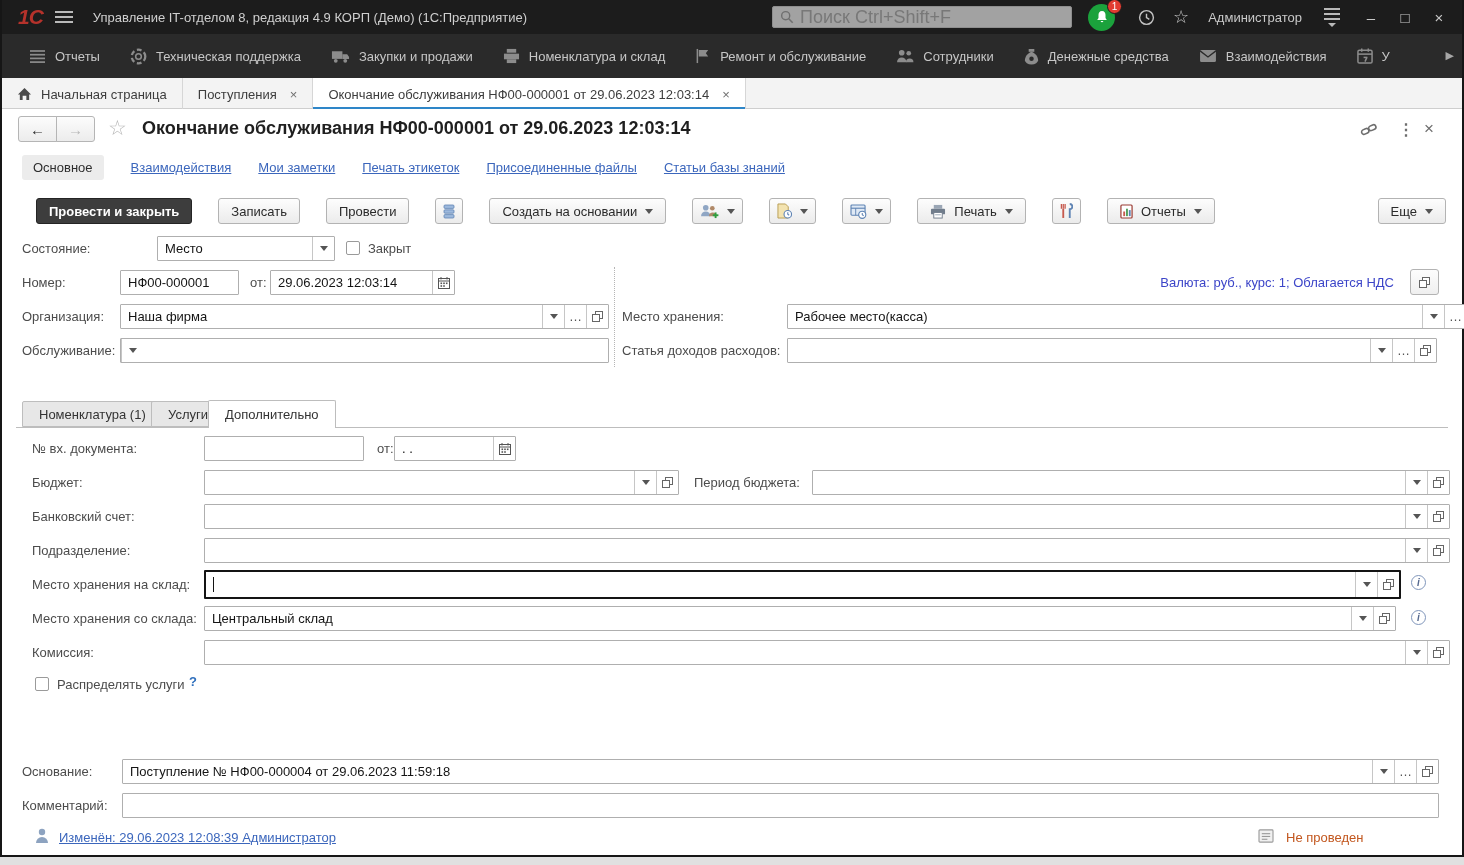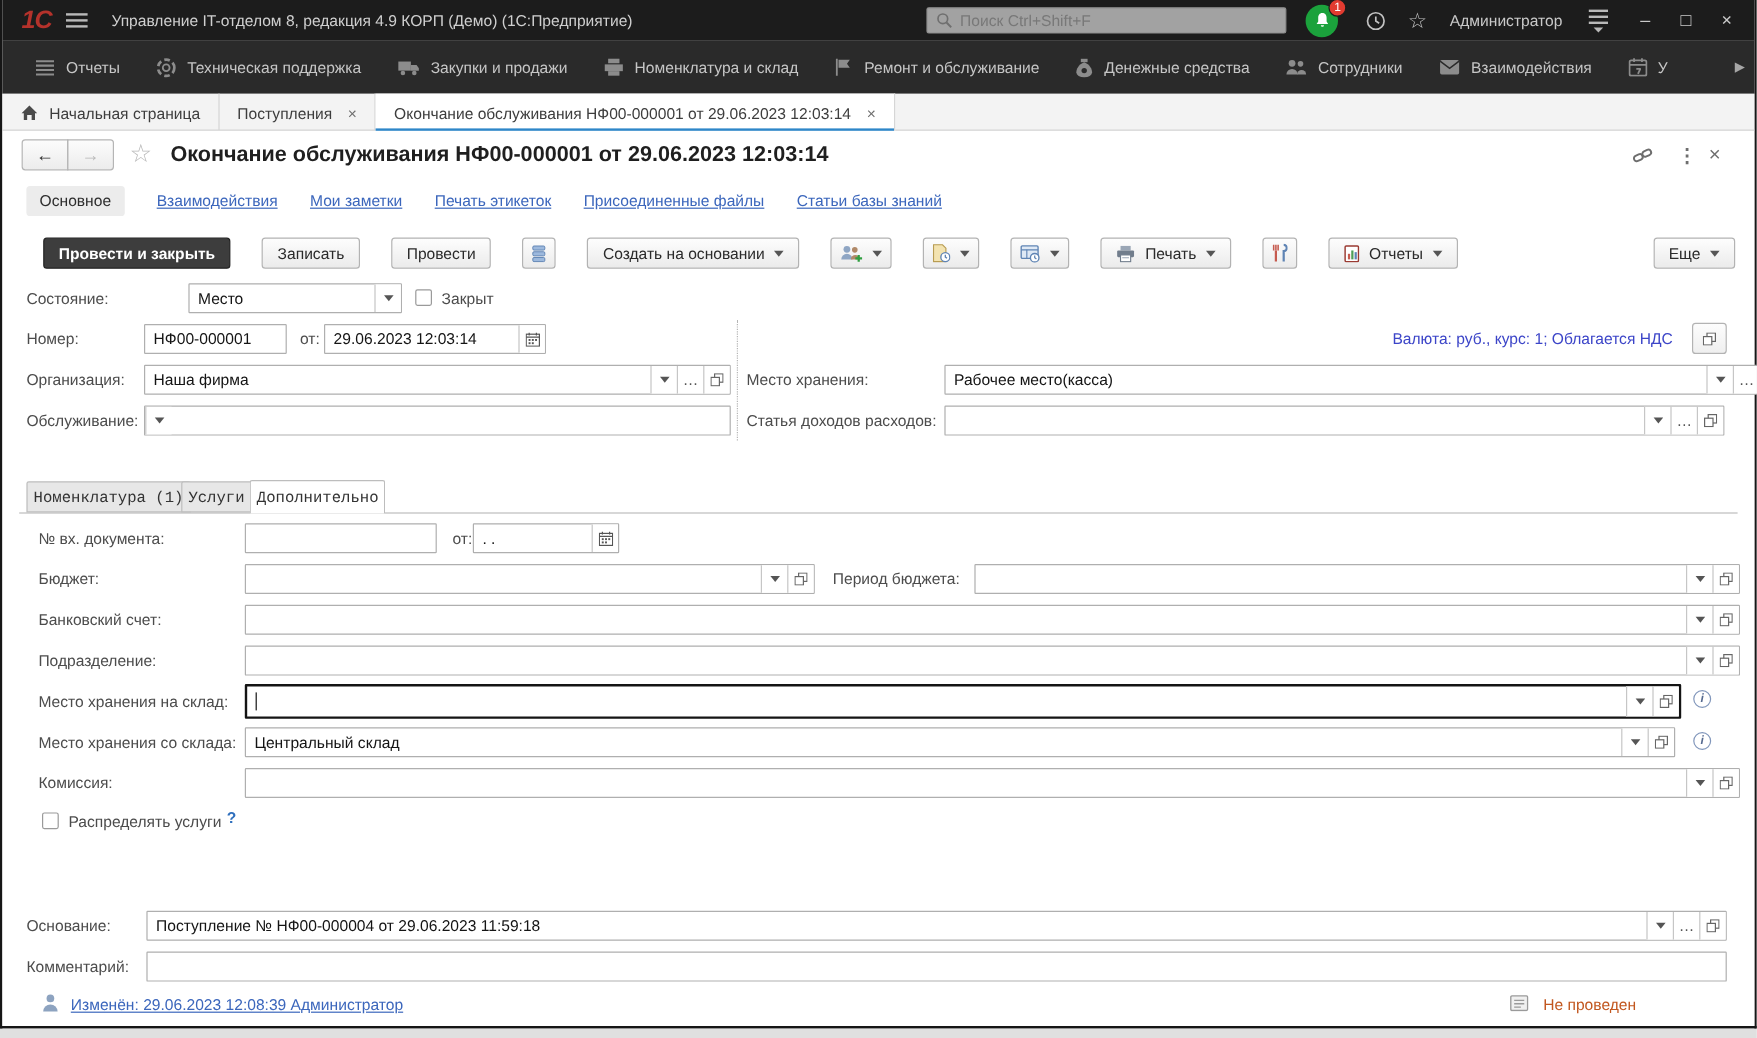--- a/index.html
+++ b/index.html
@@ -8,21 +8,21 @@
   .app { width:1464px; height:857px; background:#fff; border-left:2px solid #161616; border-right:2px solid #161616; border-bottom:2px solid #161616; }
 
   
   .titlebar { height:34px; background:#1c1c1c; display:flex; align-items:center; color:#c9c9c9; }
   .logo { color:#b5322b; font-weight:bold; font-style:italic; font-size:21px; margin:0 12px 0 16px; letter-spacing:-1px; }
   .burger { display:flex; flex-direction:column; gap:3px; width:18px; margin-right:20px; cursor:pointer; }
   .burger i { height:2px; background:#b9b9b9; }
   .tb-title { font-size:13px; color:#cfcfcf; white-space:nowrap; }
   .tb-spacer { flex:1; }
   .searchbox { width:300px; height:22px; background:#a2a2a2; border:1px solid #8e8e8e; border-radius:2px; display:flex; align-items:center; gap:6px; padding:0 7px; margin-right:16px; }
-  .searchbox input { border:0; outline:0; background:transparent; font-size:13px; color:#0f172a; width:240px; font-family:inherit; }
+  .searchbox input { border:0; outline:0; background:transparent; font-size:18px; color:#0f172a; width:240px; font-family:inherit; }
   .searchbox input::placeholder { color:#787878; opacity:1; }
   .notif { position:relative; width:27px; height:27px; border-radius:50%; background:#1ba23c; display:flex; align-items:center; justify-content:center; margin-right:14px; cursor:pointer; }
   .badge { position:absolute; top:-5px; right:-7px; min-width:15px; height:15px; background:#e23b30; border:1px solid #1c1c1c; color:#fff; border-radius:8px; font-size:10px; display:flex; align-items:center; justify-content:center; padding:0 3px; }
   .tb-ic { margin:0 9px; color:#c2c2c2; cursor:pointer; display:flex; align-items:center; }
   .tb-star { font-size:18px; }
   .user { font-size:13px; margin:0 10px; cursor:pointer; }
   .mainmenu-ic { display:flex; flex-direction:column; gap:3px; width:16px; margin:0 12px; cursor:pointer; }
   .mainmenu-ic i { height:2px; background:#b9b9b9; }
   .mainmenu-ic .tri-d { width:0; height:0; border-left:4px solid transparent; border-right:4px solid transparent; border-top:4px solid #b9b9b9; align-self:center; }
   .winbtn { width:30px; text-align:center; font-size:15px; color:#c9c9c9; cursor:pointer; margin-left:4px; }
@@ -68,21 +68,21 @@
   .fld { position:absolute; height:25px; border:1px solid #afafaf; background:#fff; display:flex; align-items:stretch; border-radius:1px; }
   .fld .val { flex:1; padding:0 7px; display:flex; align-items:center; white-space:nowrap; overflow:hidden; color:#141414; }
   .fcell { width:22px; border-left:1px solid #c6c6c6; display:flex; align-items:center; justify-content:center; color:#555; font-size:13px; cursor:pointer; background:#fff; }
   .fld.focus { border:2px solid #141414; height:29px; }
   .tcursor { width:1px; height:15px; background:#141414; }
   .ph { color:#9a9a9a; }
   .sqbtn { position:absolute; width:29px; height:26px; border:1px solid #b3b3b3; border-radius:3px; background:linear-gradient(#fdfdfd,#efefef); display:flex; align-items:center; justify-content:center; cursor:pointer; }
   .chk { width:14px; height:14px; border:1px solid #9a9a9a; border-radius:2px; background:#fff; cursor:pointer; }
   .dotted-sep { border-left:1px dotted #b5b5b5; width:0; }
 
-  .dtab { position:absolute; height:26px; top:292px; display:flex; align-items:center; padding:0 5px; border:1px solid #bdbdbd; background:#e7e7e7; color:#333; border-radius:2px 2px 0 0; cursor:pointer; white-space:nowrap;font-family:Liberation Mono, monospace; }
+  .dtab { position:absolute; height:26px; top:292px; display:flex; align-items:center; padding:0 16px; border:1px solid #bdbdbd; background:#e7e7e7; color:#333; border-radius:2px 2px 0 0; cursor:pointer; white-space:nowrap; }
   .dtab.active { background:#fff; height:28px; top:291px; border-bottom:0; z-index:2; }
   .dstrip { position:absolute; left:14px; right:14px; top:318px; border-top:1px solid #bdbdbd; }
 
   .info { width:15px; height:15px; border:1px solid #8096bb; border-radius:50%; color:#55698f; font-size:10px; font-style:italic; font-weight:bold; display:flex; align-items:center; justify-content:center; }
   .qmark { color:#2f6fbd; font-weight:bold; cursor:pointer; }
   a.flink { color:#3b66bc; text-decoration:underline; cursor:pointer; }
   .status-txt { color:#c2571f; }
 </style>
 </head>
 <body>
@@ -170,35 +170,35 @@
       <span>Номенклатура и склад</span>
     </span>
     <span class="mitem">
       <svg width="16" height="16" viewBox="0 0 17 17">
           <line x1="2.5" y1="1" x2="2.5" y2="16" stroke="#a5a5a5" stroke-width="1.6"></line>
           <path d="M4 2 L14 2 L11.5 5.5 L14 9 L4 9 Z" fill="#a5a5a5"></path>
         </svg>
       <span>Ремонт и обслуживание</span>
     </span>
     <span class="mitem">
-      <svg width="15" height="17" viewBox="0 0 16 18">
-          <rect x="5" y="1" width="6" height="3" fill="#a5a5a5"></rect>
-          <path d="M8 4 C3 6 1 10 1 13 a7 4.5 0 0 0 14 0 C15 10 13 6 8 4 Z" fill="#a5a5a5"></path>
-          <circle cx="8" cy="11.5" r="2.4" fill="#2a2a2a"></circle>
-        </svg>
-      <span>Денежные средства</span>
-    </span>
-    <span class="mitem">
       <svg width="18" height="15" viewBox="0 0 19 16">
           <circle cx="6" cy="4" r="3" fill="#a5a5a5"></circle>
           <path d="M1 14 a5 5 0 0 1 10 0 Z" fill="#a5a5a5"></path>
           <circle cx="13.5" cy="4.5" r="2.5" fill="#a5a5a5"></circle>
           <path d="M10.5 14 a4 4 0 0 1 8 0 Z" fill="#a5a5a5"></path>
         </svg>
       <span>Сотрудники</span>
+    </span>
+    <span class="mitem">
+      <svg width="15" height="17" viewBox="0 0 16 18">
+          <rect x="5" y="1" width="6" height="3" fill="#a5a5a5"></rect>
+          <path d="M8 4 C3 6 1 10 1 13 a7 4.5 0 0 0 14 0 C15 10 13 6 8 4 Z" fill="#a5a5a5"></path>
+          <circle cx="8" cy="11.5" r="2.4" fill="#2a2a2a"></circle>
+        </svg>
+      <span>Денежные средства</span>
     </span>
     <span class="mitem">
       <svg width="18" height="14" viewBox="0 0 19 15">
           <rect x="1" y="1" width="17" height="13" rx="1.5" fill="#a5a5a5"></rect>
           <path d="M1 2 L9.5 8.5 L18 2" fill="none" stroke="#2a2a2a" stroke-width="1.4"></path>
         </svg>
       <span>Взаимодействия</span>
     </span>
     <span class="mitem">
       <svg width="16" height="16" viewBox="0 0 17 17">

